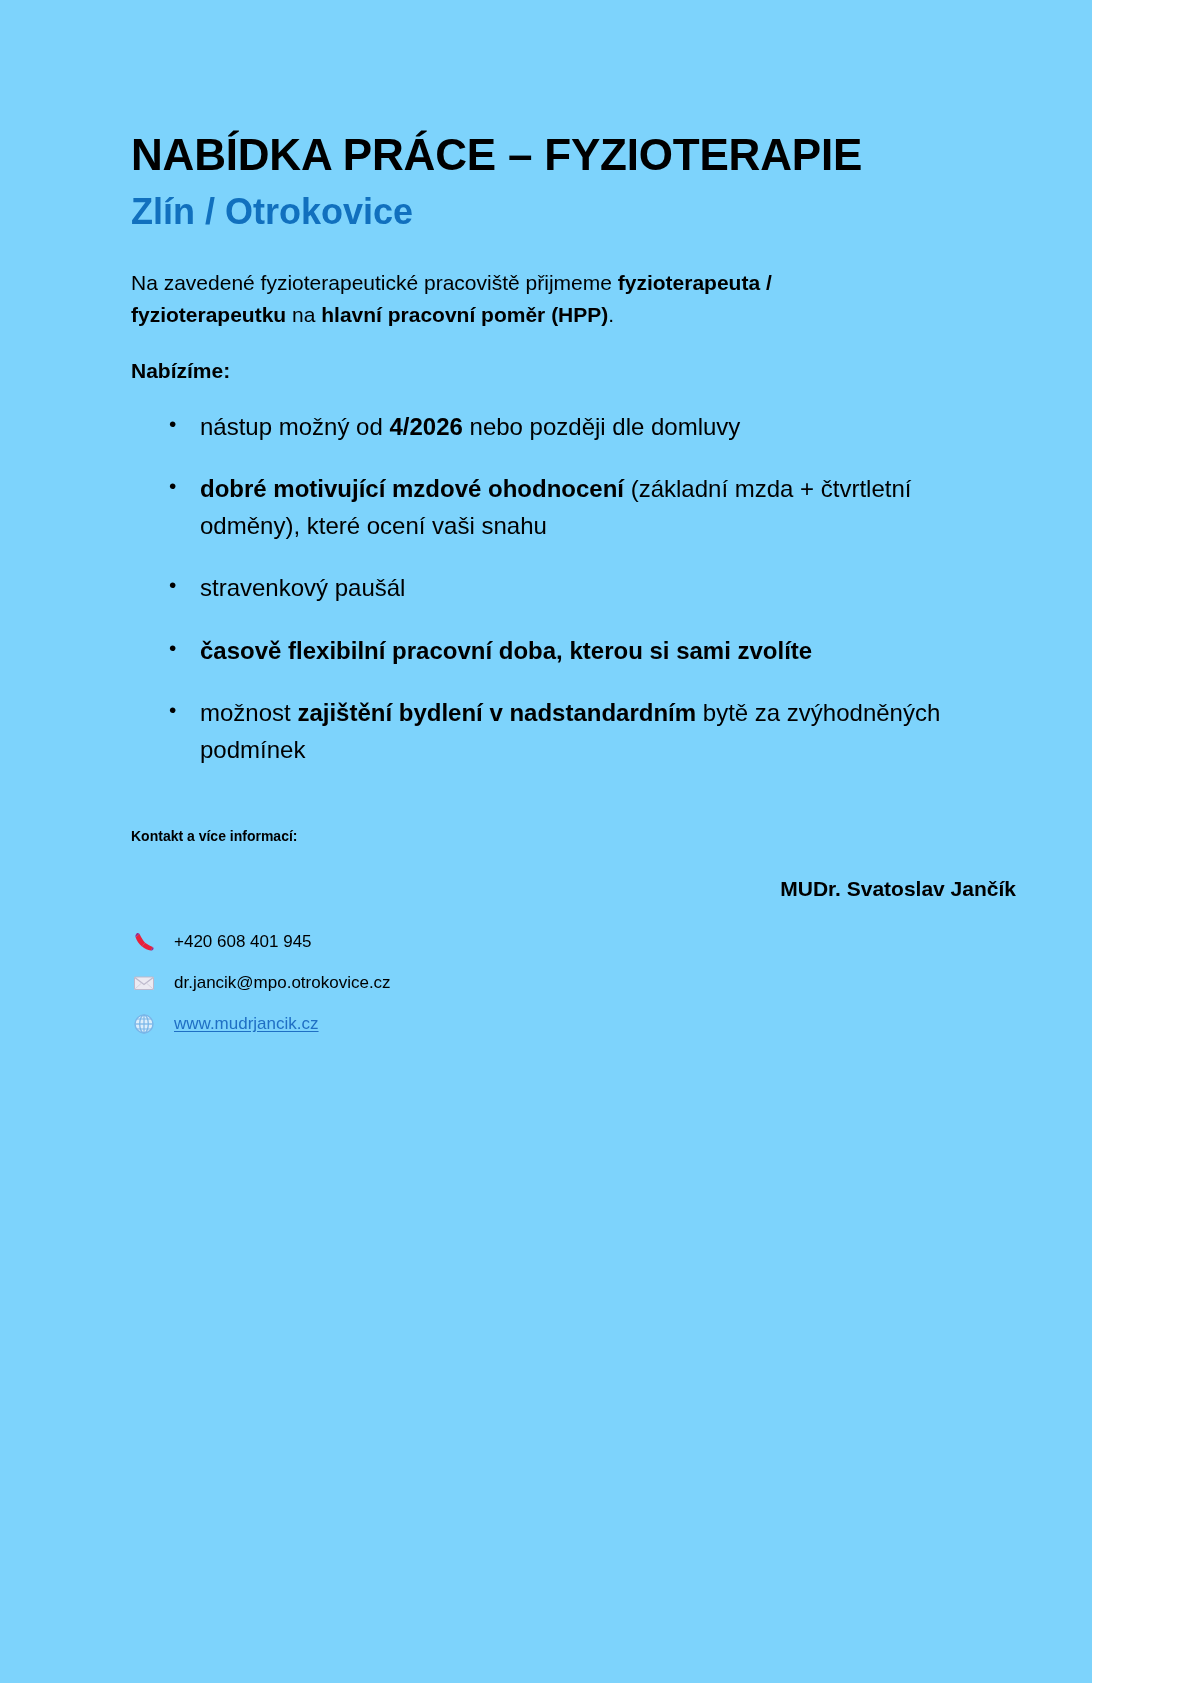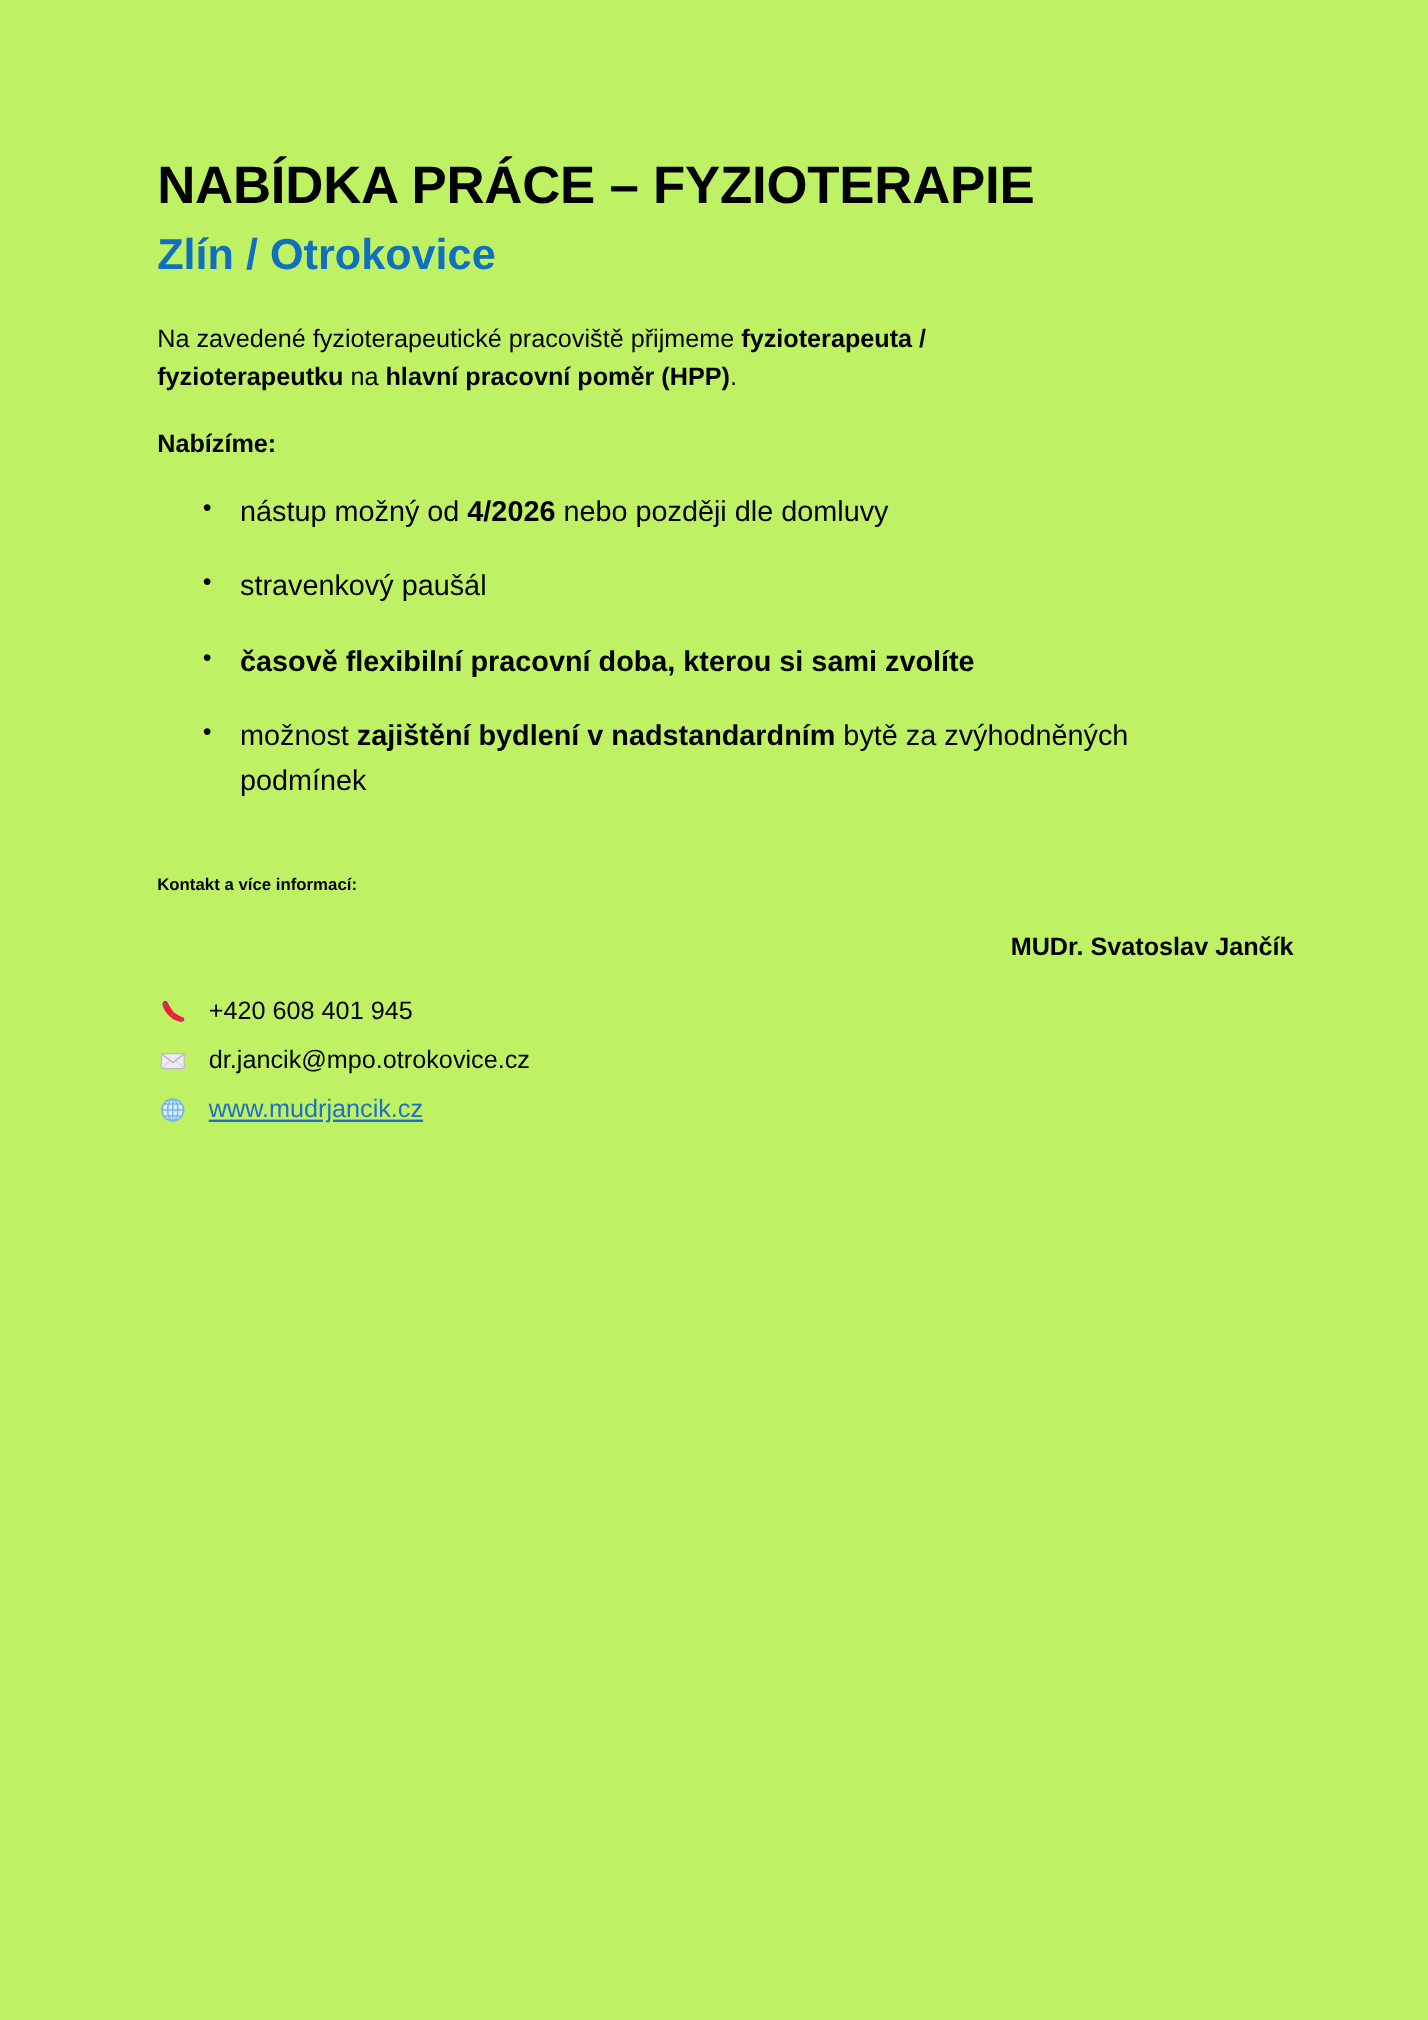--- a/index.html
+++ b/index.html
@@ -10,25 +10,25 @@
   }
   body {
     width: 1190px;
     height: 1683px;
     font-family: "Liberation Sans", sans-serif;
     color: #000000;
     -webkit-font-smoothing: antialiased;
   }
   .page {
     position: relative;
-    width: 1190px;
+    width: 1092px;
     height: 1683px;
-    background: #bef264;
+    background: #7dd3fc;
     box-sizing: border-box;
-    padding: 130px 112px 0 131px;
+    padding: 130px 76px 0 131px;
   }
   .doc-title {
     font-size: 44px;
     font-weight: 700;
     letter-spacing: -0.2px;
     line-height: 1.12;
     margin: 0 0 12px 0;
     color: #000000;
   }
   .doc-subtitle {
@@ -92,21 +92,21 @@
     text-align: right;
   }
   .contact-lines {
     margin: 0;
     padding: 0;
     list-style: none;
   }
   .contact-lines li {
     display: flex;
     align-items: center;
-    font-size: 21px;
+    font-size: 17px;
     line-height: 1.0;
     margin: 0 0 11px 0;
     height: 30px;
   }
   .ci {
     display: inline-flex;
     width: 26px;
     min-width: 26px;
     height: 26px;
     align-items: center;
@@ -132,20 +132,21 @@
 
   <p class="body-text">
     <span>Na zavedené fyzioterapeutické pracoviště přijmeme </span><b>fyzioterapeuta / fyzioterapeutku</b><span> na </span><b>hlavní pracovní poměr (HPP)</b><span>.</span>
   </p>
 
 
   <p class="section-label">Nabízíme:</p>
 
   <ul class="offer-list" id="offer-list">
       <li><span>nástup možný od </span><b>4/2026</b><span> nebo později dle domluvy</span></li>
+      <li><b>dobré motivující mzdové ohodnocení</b><span> (základní mzda + čtvrtletní odměny), které ocení vaši snahu</span></li>
       <li><span>stravenkový paušál</span></li>
       <li><b>časově flexibilní pracovní doba, kterou si sami zvolíte</b></li>
       <li><span>možnost </span><b>zajištění bydlení v nadstandardním</b><span> bytě za zvýhodněných podmínek</span></li>
     </ul>
 
   <div class="contact-block">
     <p class="contact-heading">Kontakt a více informací:</p>
     <p class="contact-name">MUDr. Svatoslav Jančík</p>
 
     <ul class="contact-lines">

